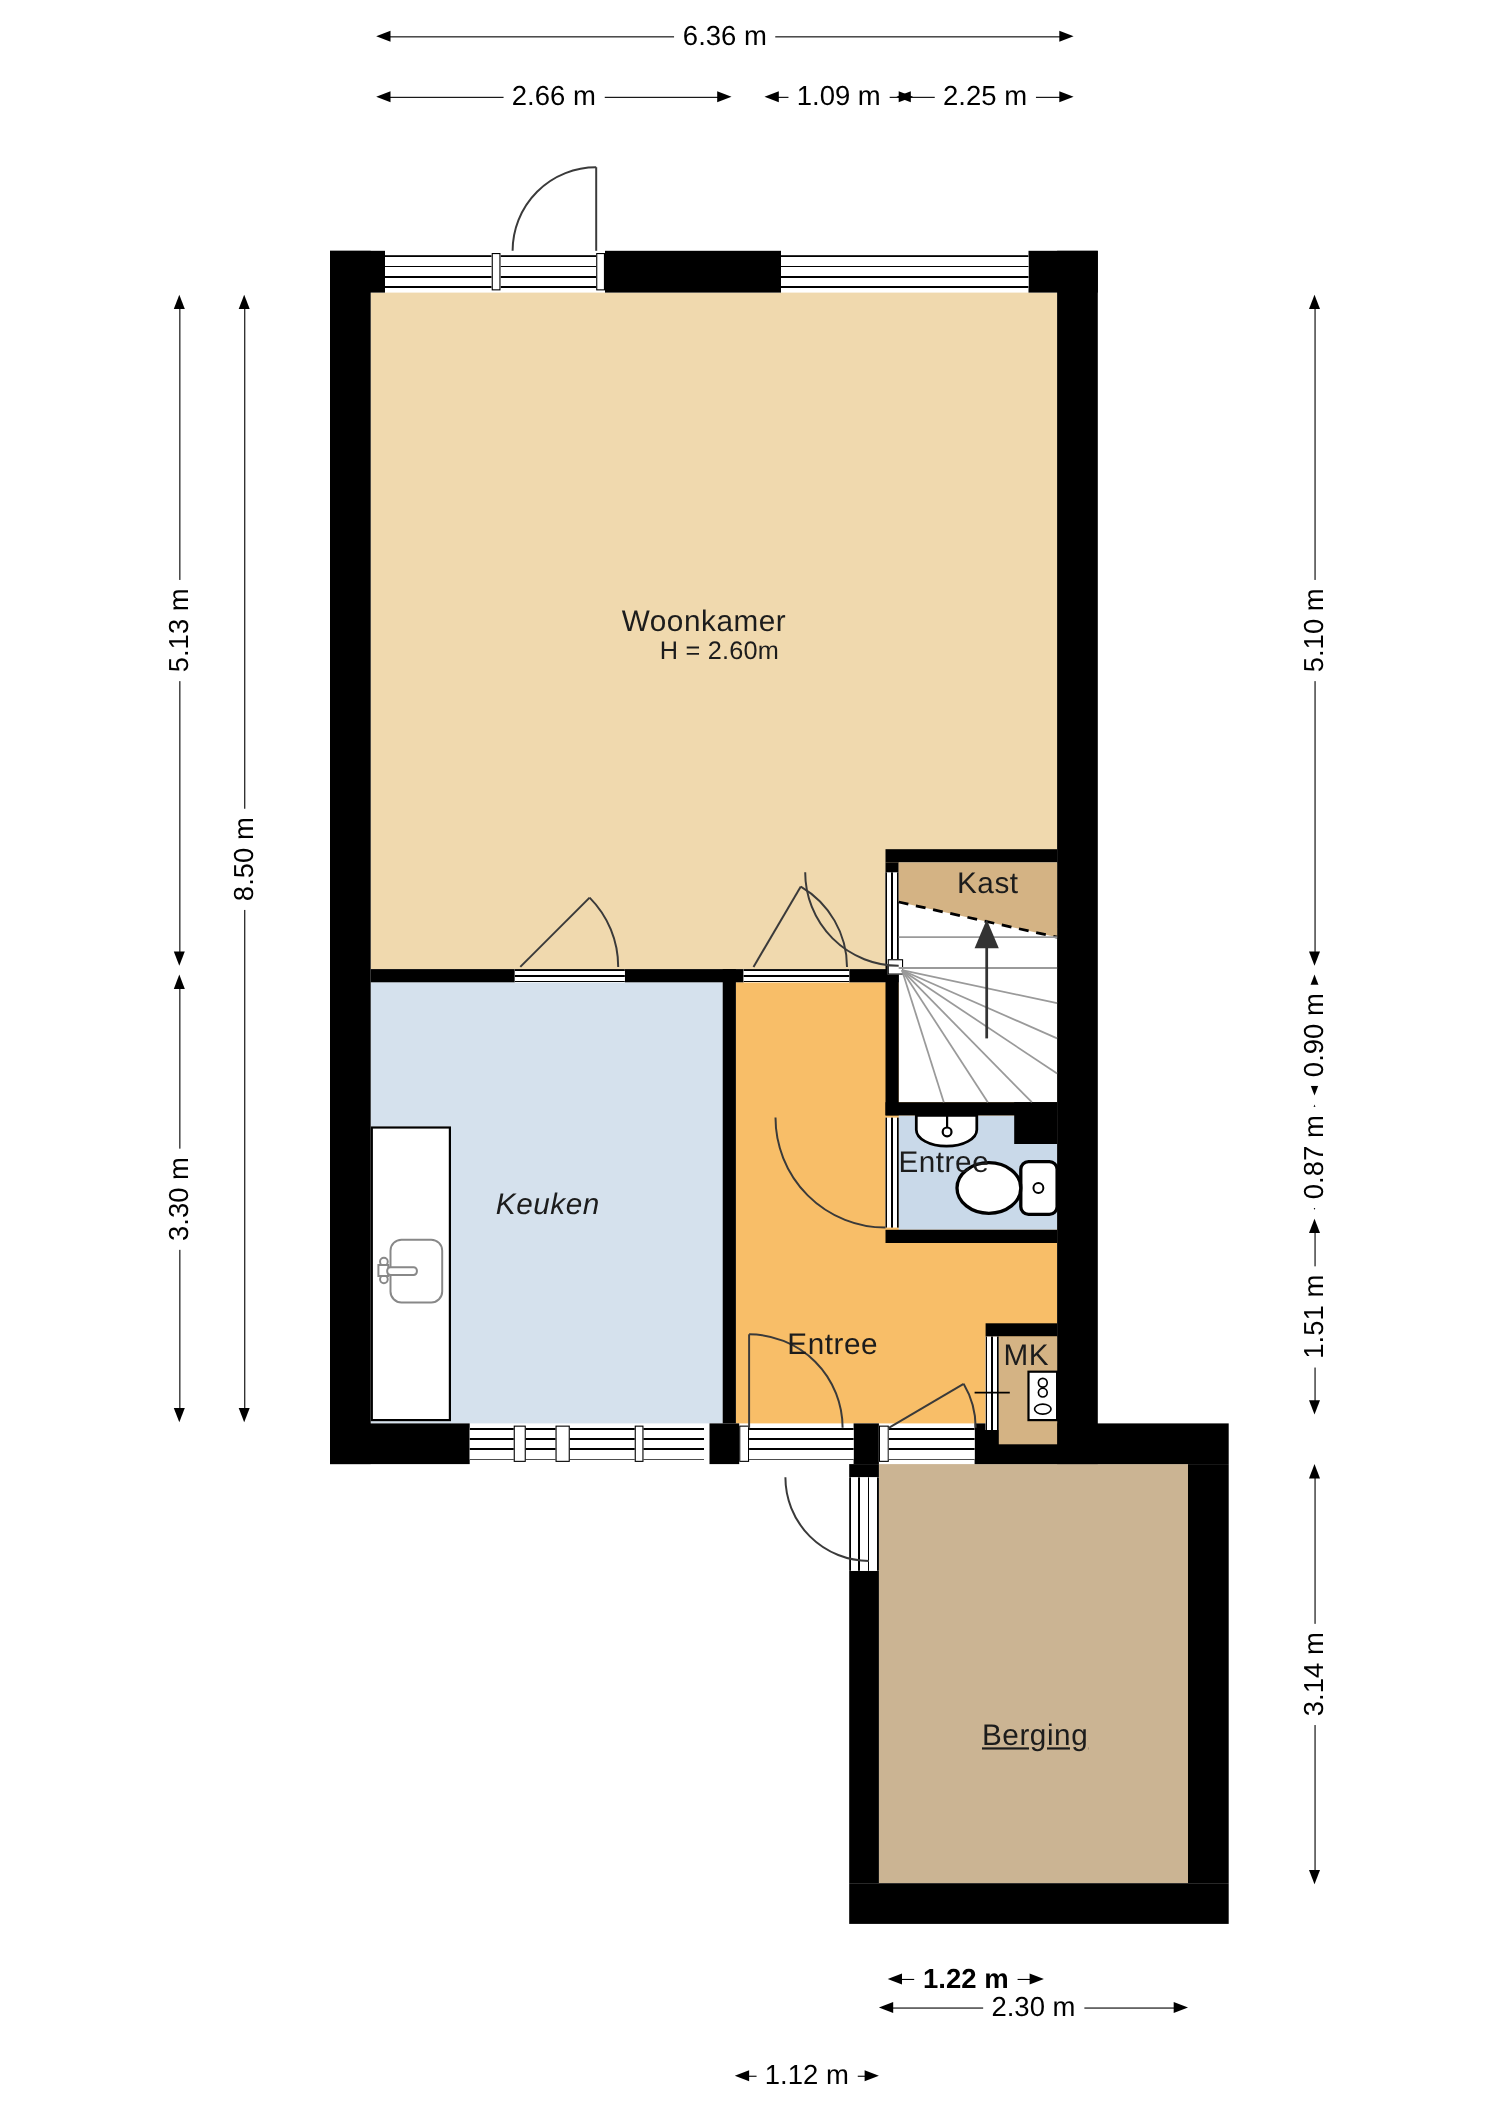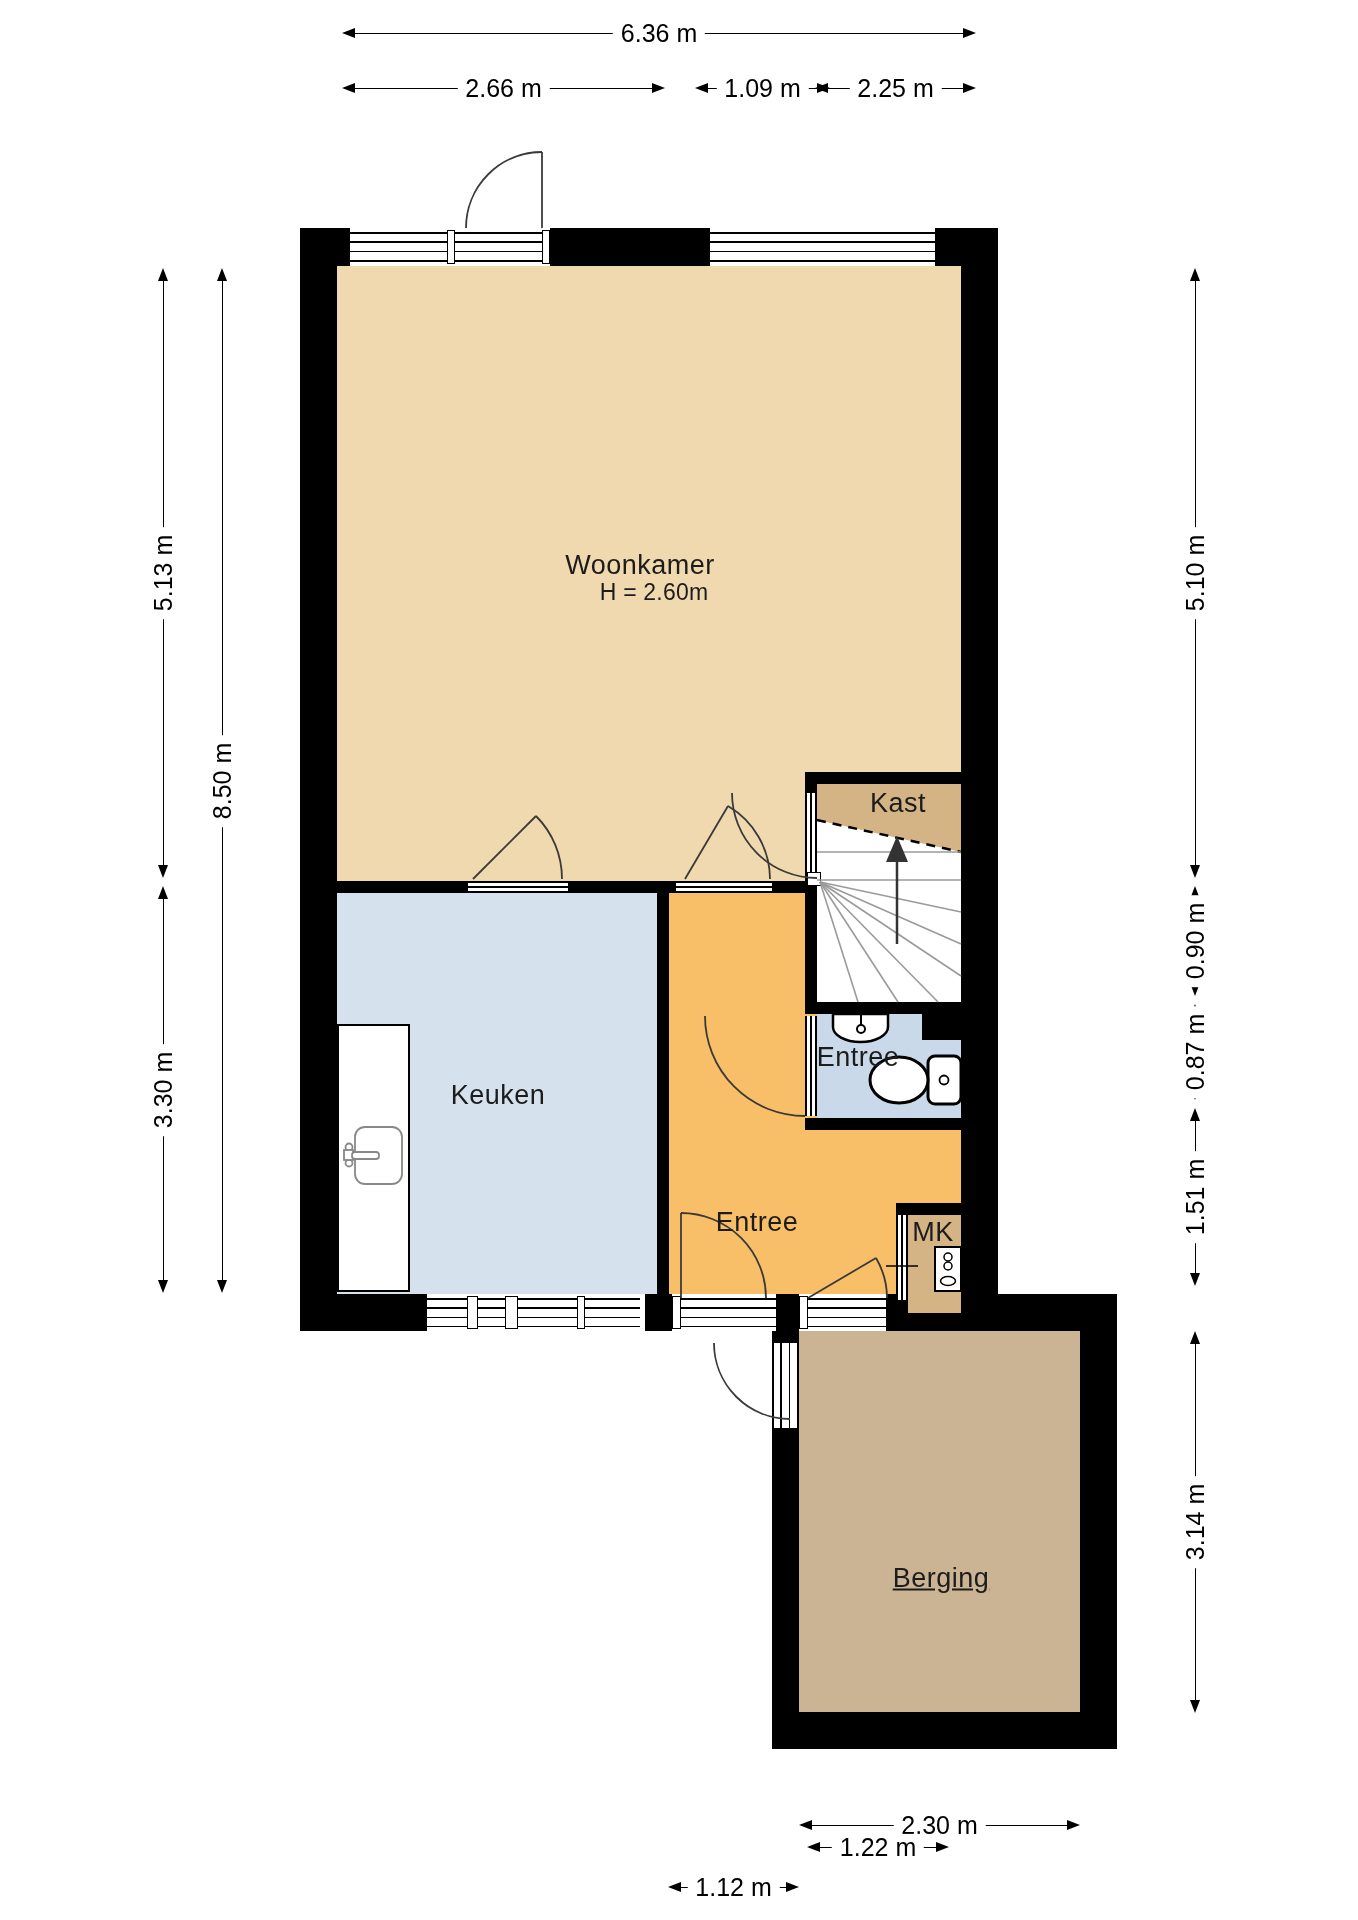--- a/index.html
+++ b/index.html
@@ -184,21 +184,21 @@
       <rect x="935" y="1247" width="26" height="44" stroke-width="2"></rect>
       <circle cx="948" cy="1257" r="4" stroke-width="1.5"></circle>
       <circle cx="948" cy="1266" r="4" stroke-width="1.5"></circle>
       <ellipse cx="948" cy="1281" rx="7.5" ry="4.5" stroke-width="1.5"></ellipse>
       <line x1="886" y1="1266" x2="918" y2="1266" stroke-width="1.5"></line>
     </g>
   </svg>
 
   <div class="lbl" style="left:640px;top:565px;">Woonkamer</div>
   <div class="lbl lbl-sub" style="left:654px;top:592px;">H = 2.60m</div>
-  <div class="lbl" style="left:498px;top:1095px;">Keuken</div>
+  <div class="lbl" style="left:498px;top:1095px;font-style:italic;">Keuken</div>
   <div class="lbl" style="left:757px;top:1222px;">Entree</div>
   <div class="lbl" style="left:858px;top:1057px;">Entree</div>
   <div class="lbl" style="left:898px;top:803px;text-align:center;">Kast</div>
   <div class="lbl" style="left:933px;top:1232px;">MK</div>
   <div class="lbl" style="left:941px;top:1578px;text-decoration:underline;">Berging</div>
 
   <div class="dim dim-h" style="left:342px;top:26px;width:634px;">
     <span class="ah ah-l"></span>
       <span class="ah ah-r"></span>
     <span class="ln-h"></span>
@@ -278,20 +278,20 @@
       <span class="ah ah-r"></span>
     <span class="ln-h"></span>
       <span class="dlbl">2.30 m</span>
   </div>
   <div class="dim dim-h" style="left:668px;top:1880px;width:131px;">
     <span class="ah ah-l"></span>
       <span class="ah ah-r"></span>
     <span class="ln-h"></span>
       <span class="dlbl">1.12 m</span>
   </div>
-  <div class="dim dim-h" style="left:807px;top:1840px;width:142px;">
+  <div class="dim dim-h" style="left:807px;top:1792px;width:142px;font-weight:bold;">
     <span class="ah ah-l"></span>
       <span class="ah ah-r"></span>
     <span class="ln-h"></span>
       <span class="dlbl">1.22 m</span>
   </div>
 
 </div>
 
 </body></html>

